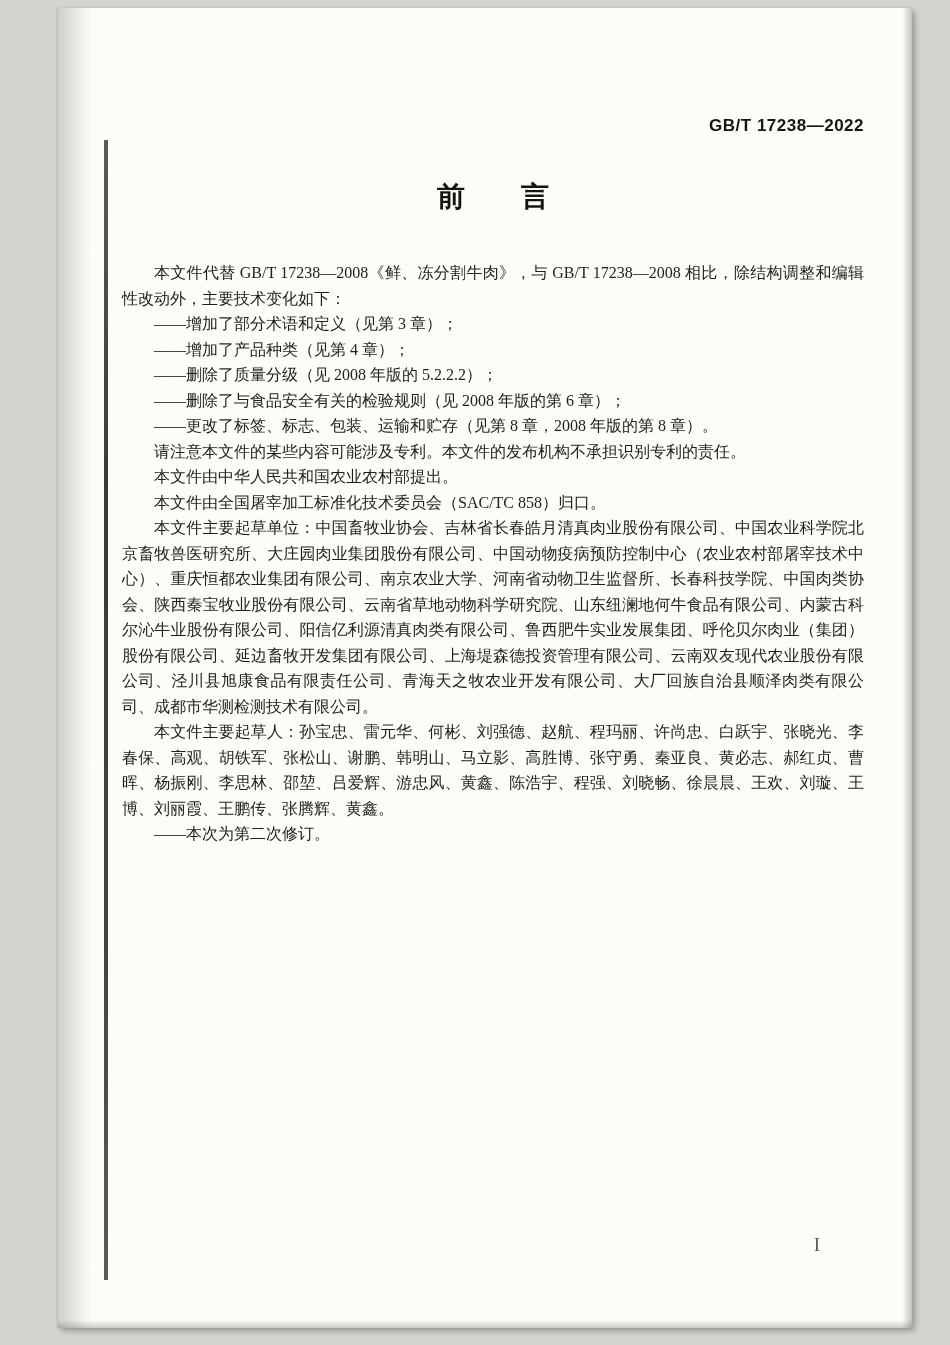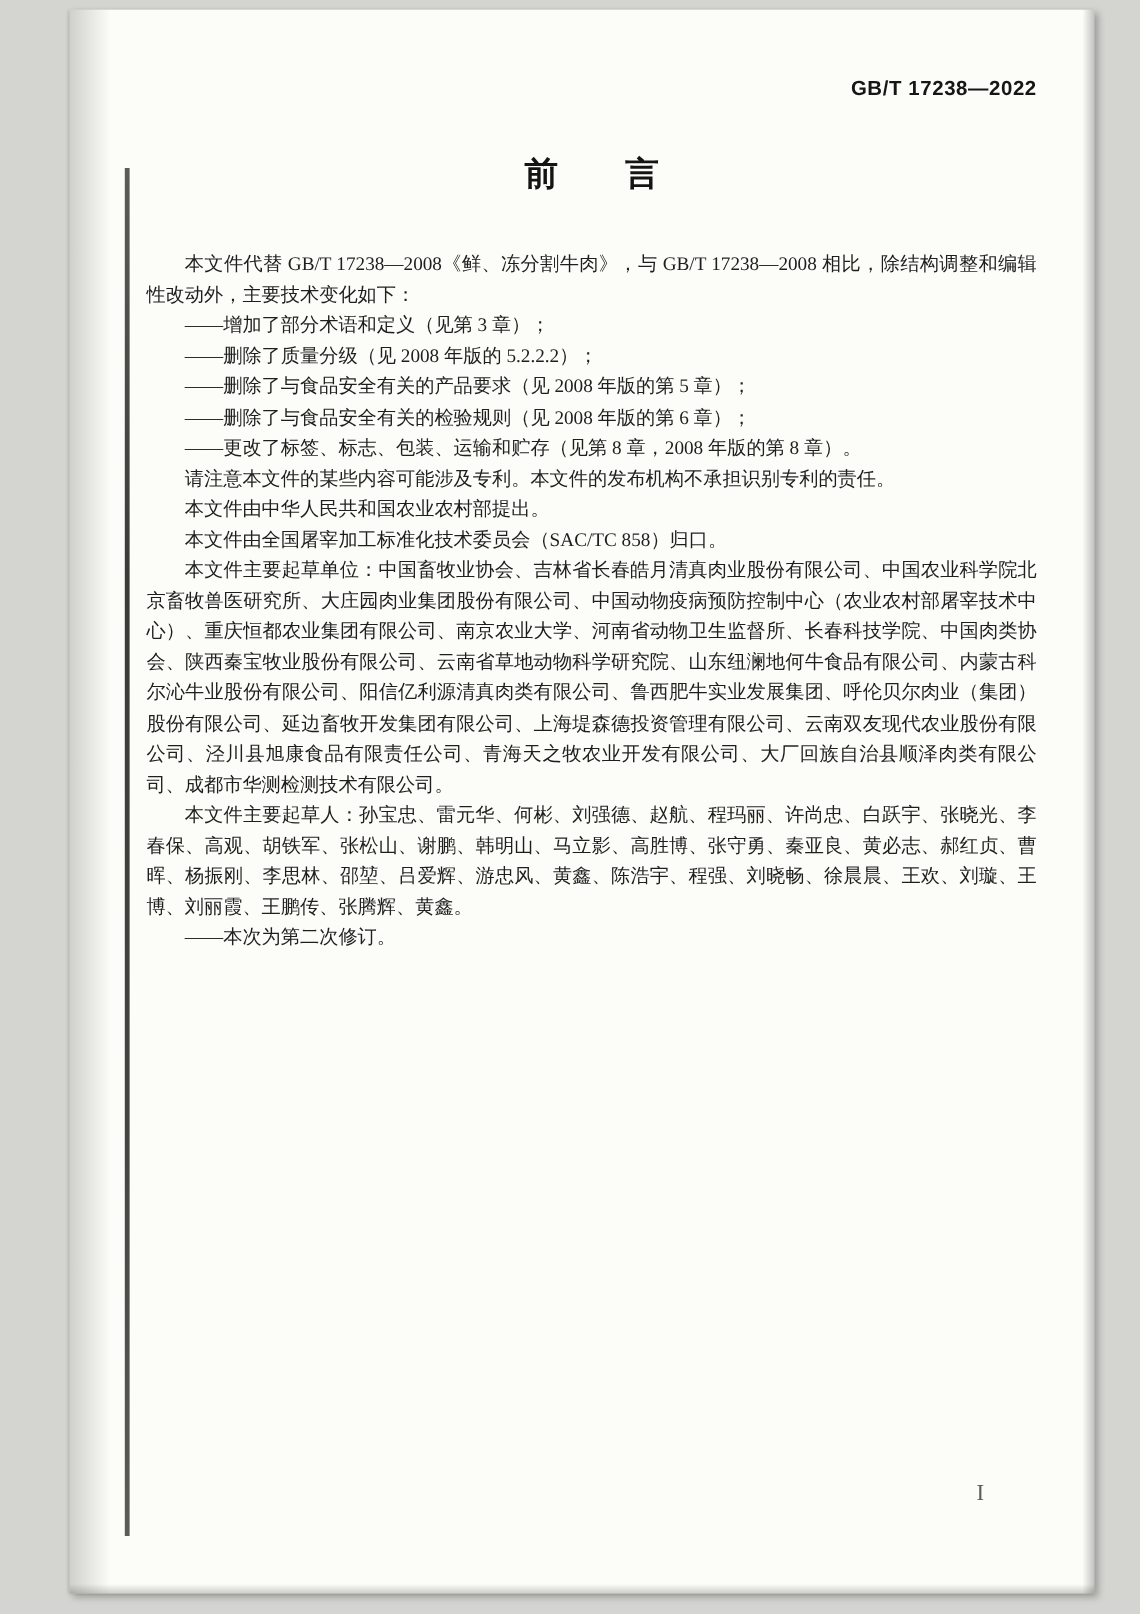--- a/index.html
+++ b/index.html
@@ -58,21 +58,21 @@
     opacity: 0.9;
   }
   .content {
     position: absolute;
     left: 64px;
     top: 0;
     width: 742px;
     color: #1e1e1c;
   }
   .doc-number {
-    margin-top: 56px;
+    margin-top: 108px;
     text-align: right;
     font-family: "Liberation Sans", "DejaVu Sans", sans-serif;
     font-weight: bold;
     font-size: 17px;
     letter-spacing: 0.5px;
     color: #161614;
   }
   .title {
     margin: 42px 0 0 0;
     text-align: center;
@@ -109,22 +109,22 @@
   <div class="bottom-edge-shade"></div>
   <div class="scan-line"></div>
 
   <div class="content">
     <div class="doc-number">GB/T 17238—2022</div>
     <h1 class="title">前　　言</h1>
 
     <div class="body-text">
       <p>本文件代替 GB/T 17238—2008《鲜、冻分割牛肉》，与 GB/T 17238—2008 相比，除结构调整和编辑性改动外，主要技术变化如下：</p>
       <p>——增加了部分术语和定义（见第 3 章）；</p>
+      <p>——增加了产品种类（见第 4 章）；</p>
       <p>——删除了质量分级（见 2008 年版的 5.2.2.2）；</p>
-      <p>——删除了与食品安全有关的产品要求（见 2008 年版的第 5 章）；</p>
       <p>——删除了与食品安全有关的检验规则（见 2008 年版的第 6 章）；</p>
       <p>——更改了标签、标志、包装、运输和贮存（见第 8 章，2008 年版的第 8 章）。</p>
       <p>请注意本文件的某些内容可能涉及专利。本文件的发布机构不承担识别专利的责任。</p>
       <p>本文件由中华人民共和国农业农村部提出。</p>
       <p>本文件由全国屠宰加工标准化技术委员会（SAC/TC 858）归口。</p>
       <p>本文件主要起草单位：中国畜牧业协会、吉林省长春皓月清真肉业股份有限公司、中国农业科学院北京畜牧兽医研究所、大庄园肉业集团股份有限公司、中国动物疫病预防控制中心（农业农村部屠宰技术中心）、重庆恒都农业集团有限公司、南京农业大学、河南省动物卫生监督所、长春科技学院、中国肉类协会、陕西秦宝牧业股份有限公司、云南省草地动物科学研究院、山东纽澜地何牛食品有限公司、内蒙古科尔沁牛业股份有限公司、阳信亿利源清真肉类有限公司、鲁西肥牛实业发展集团、呼伦贝尔肉业（集团）股份有限公司、延边畜牧开发集团有限公司、上海堤森德投资管理有限公司、云南双友现代农业股份有限公司、泾川县旭康食品有限责任公司、青海天之牧农业开发有限公司、大厂回族自治县顺泽肉类有限公司、成都市华测检测技术有限公司。</p>
       <p>本文件主要起草人：孙宝忠、雷元华、何彬、刘强德、赵航、程玛丽、许尚忠、白跃宇、张晓光、李春保、高观、胡铁军、张松山、谢鹏、韩明山、马立影、高胜博、张守勇、秦亚良、黄必志、郝红贞、曹晖、杨振刚、李思林、邵堃、吕爱辉、游忠风、黄鑫、陈浩宇、程强、刘晓畅、徐晨晨、王欢、刘璇、王博、刘丽霞、王鹏传、张腾辉、黄鑫。</p>
       <p>——本次为第二次修订。</p>
     </div>
   </div>

